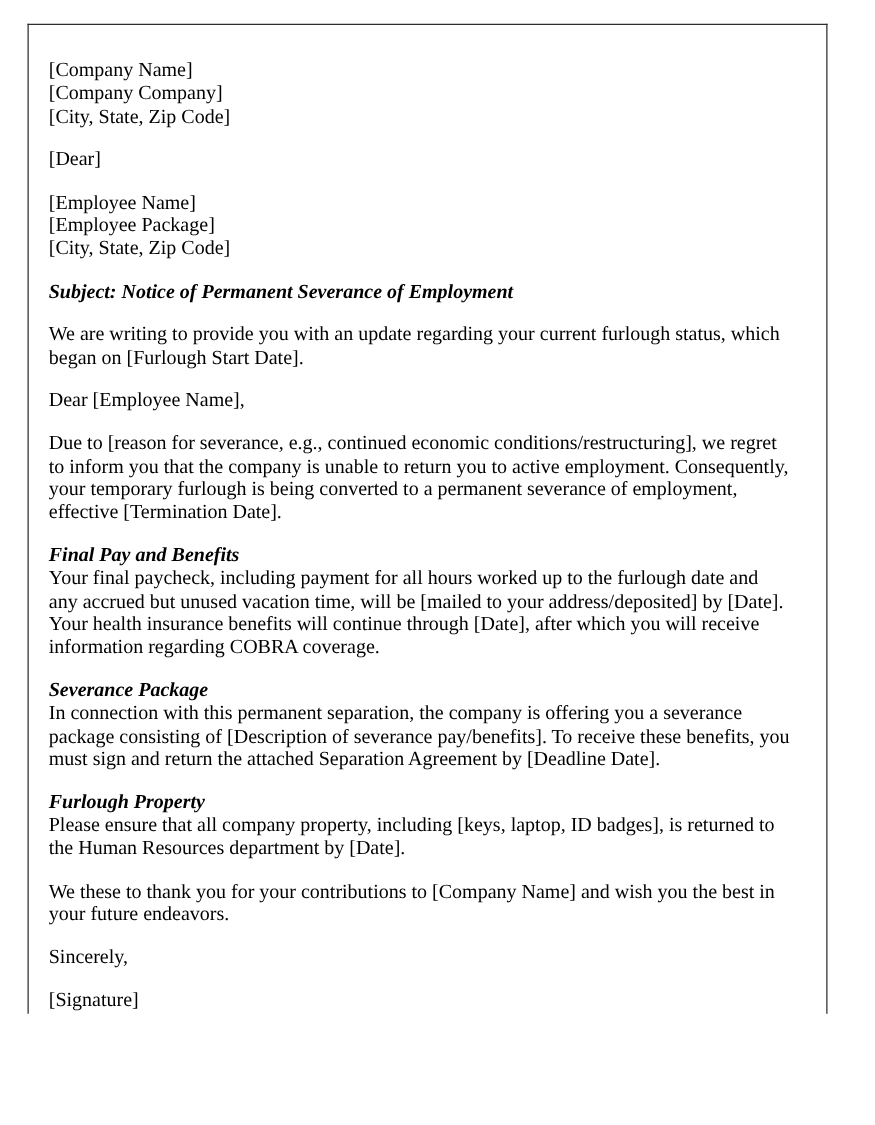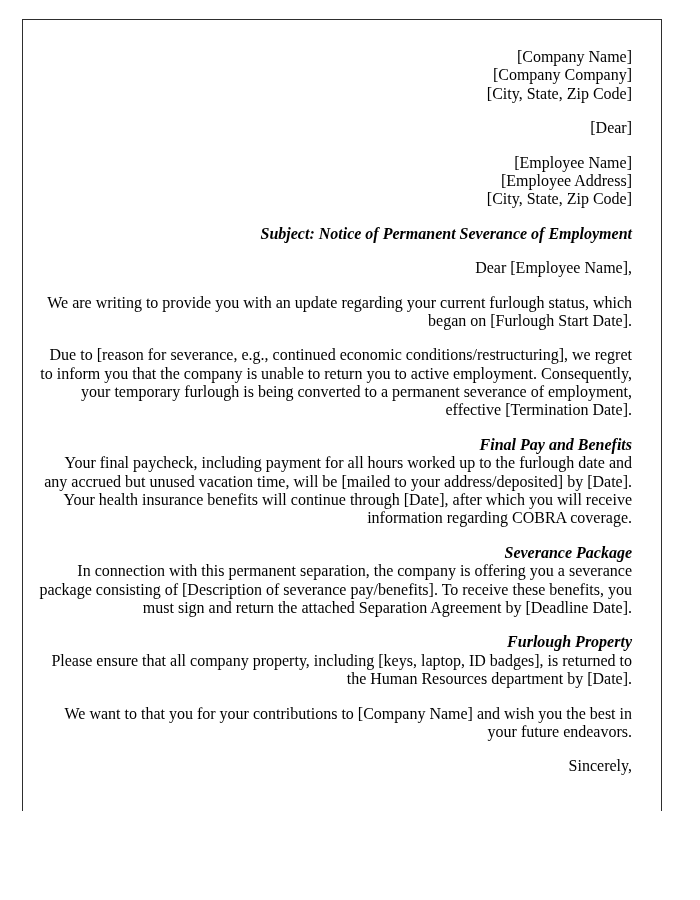--- a/index.html
+++ b/index.html
@@ -19,21 +19,20 @@
     left: 22px;
     top: 19px;
     width: 640px;
     height: 792px;
     box-sizing: border-box;
     border: 1px solid #2e2e2e;
     border-bottom: none;
     padding: 28px 29px 0 16px;
     background: #ffffff;
     overflow: hidden;
-    text-align: right;
   }
   .letter-box, .letter-box * {
     font-family: "Liberation Serif", "DejaVu Serif", serif;
     font-size: 16px;
     line-height: 1.15;
     color: #000000;
     -webkit-font-smoothing: antialiased;
   }
   .para {
     margin: 0 0 16px 0;
@@ -55,46 +54,47 @@
     <div class="para">
       <span class="line">[Company Name]</span>
       <span class="line">[Company Company]</span>
       <span class="line">[City, State, Zip Code]</span>
     </div>
 
     <div class="para">[Dear]</div>
 
     <div class="para">
       <span class="line">[Employee Name]</span>
-      <span class="line">[Employee Address]</span>
+      <span class="line">[Employee Package]</span>
       <span class="line">[City, State, Zip Code]</span>
     </div>
 
     <div class="para bold">Subject: Notice of Permanent Severance of Employment</div>
 
+    <div class="para">We are writing to provide you with an update regarding your current furlough status, which began on [Furlough Start Date].</div>
+
     <div class="para">Dear [Employee Name],</div>
-
-    <div class="para">We are writing to provide you with an update regarding your current furlough status, which began on [Furlough Start Date].</div>
 
     <div class="para">Due to [reason for severance, e.g., continued economic conditions/restructuring], we regret to inform you that the company is unable to return you to active employment. Consequently, your temporary furlough is being converted to a permanent severance of employment, effective [Termination Date].</div>
 
     <div class="para">
       <span class="line bold">Final Pay and Benefits</span>
       <span>Your final paycheck, including payment for all hours worked up to the furlough date and any accrued but unused vacation time, will be [mailed to your address/deposited] by [Date]. Your health insurance benefits will continue through [Date], after which you will receive information regarding COBRA coverage.</span>
     </div>
 
     <div class="para">
       <span class="line bold">Severance Package</span>
       <span>In connection with this permanent separation, the company is offering you a severance package consisting of [Description of severance pay/benefits]. To receive these benefits, you must sign and return the attached Separation Agreement by [Deadline Date].</span>
     </div>
 
     <div class="para">
       <span class="line bold">Furlough Property</span>
       <span>Please ensure that all company property, including [keys, laptop, ID badges], is returned to the Human Resources department by [Date].</span>
     </div>
 
-    <div class="para">We want to that you for your contributions to [Company Name] and wish you the best in your future endeavors.</div>
+    <div class="para">We these to thank you for your contributions to [Company Name] and wish you the best in your future endeavors.</div>
 
     <div class="para">Sincerely,</div>
 
+    <div class="para">[Signature]</div>
 
   </div>
 </div>
 
 </body></html>

